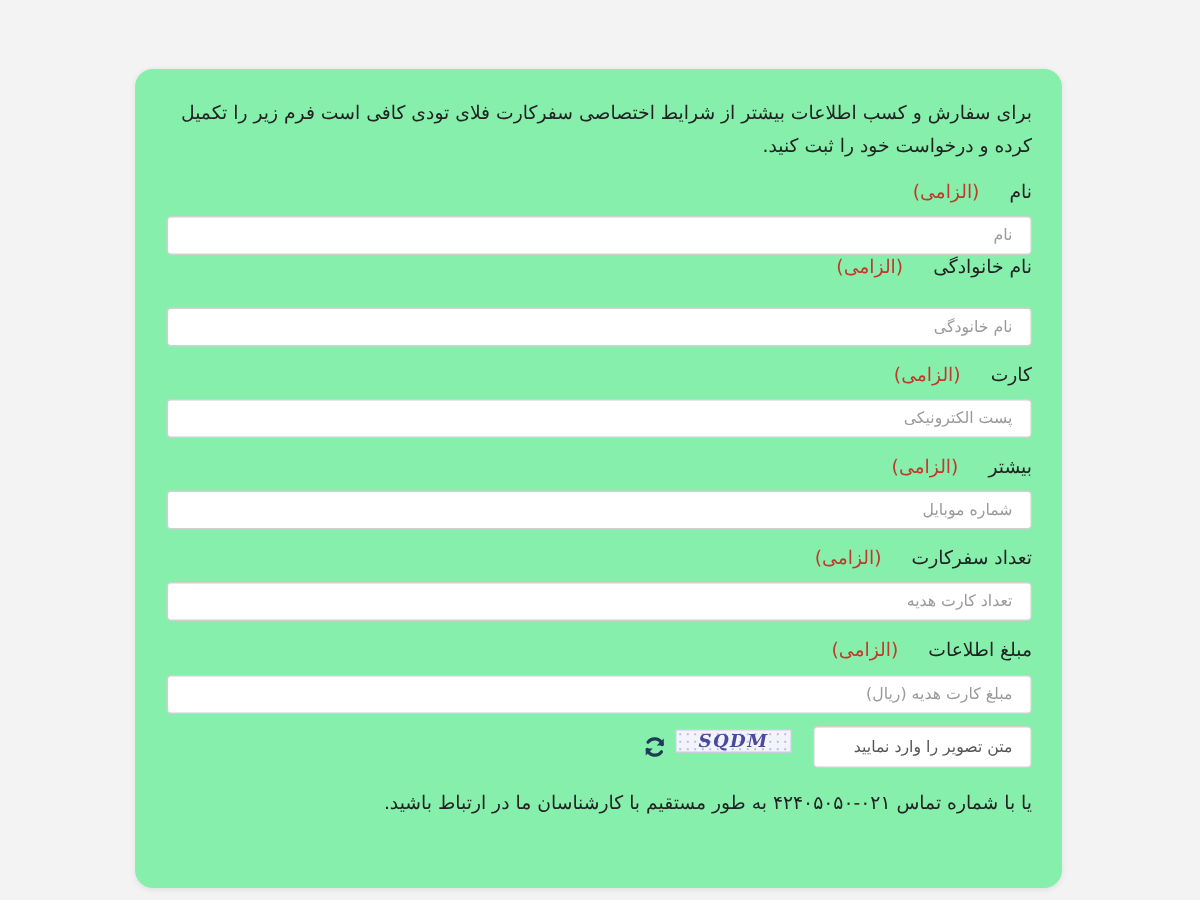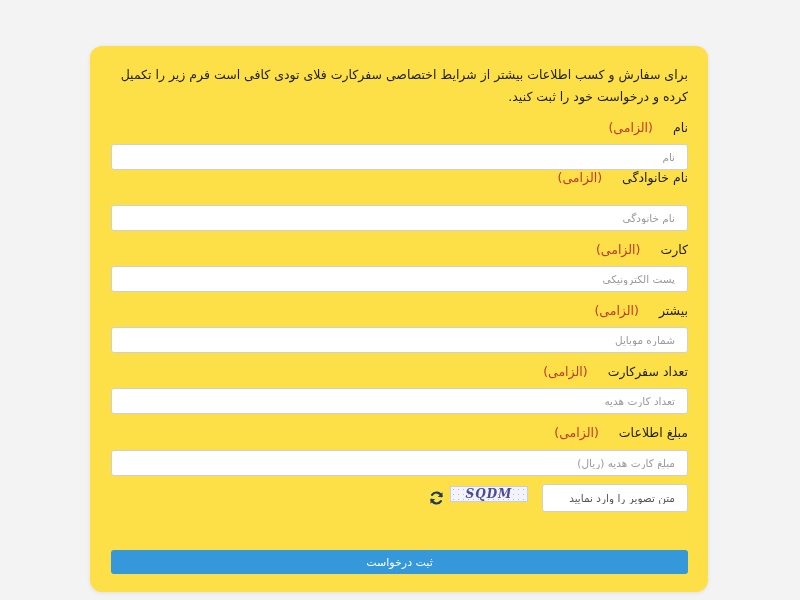--- a/index.html
+++ b/index.html
@@ -9,21 +9,21 @@
     font-family: "DejaVu Sans", sans-serif;
     color: #222;
   }
   .page { position: relative; width: 800px; height: 600px; direction: rtl; }
   .page-title {
     position: absolute; right: 90px; top: 8px;
     font-size: 15px; font-weight: bold; color: #111;
   }
   .card {
     position: absolute; left: 90px; top: 46px; width: 618px; height: 546px;
-    background: #fde047; border-radius: 12px;
+    background: #86efac; border-radius: 12px;
     box-shadow: 0 1px 4px rgba(0,0,0,0.08);
     padding-left: 32px;
   }
   .intro {
     position: absolute; right: 20px; top: 18px; width: 580px;
     font-size: 12.5px; line-height: 22px; color: #222; text-align: right;
   }
   .field-label {
     position: absolute; right: 20px;
     font-size: 12.5px; color: #222;
@@ -109,16 +109,16 @@
     <div class="captcha-image">SQDM</div>
     <div class="refresh-button">
       <svg width="17" height="16" viewBox="0 0 24 24">
         <path d="M19.5 9.5A8 8 0 0 0 5.3 7.2" fill="none" stroke="#1f3b57" stroke-width="3.2" stroke-linecap="round"></path>
         <path d="M21 3.5v7h-7z" fill="#1f3b57"></path>
         <path d="M4.5 14.5a8 8 0 0 0 14.2 2.3" fill="none" stroke="#1f3b57" stroke-width="3.2" stroke-linecap="round"></path>
         <path d="M3 20.5v-7h7z" fill="#1f3b57"></path>
       </svg>
     </div>
 
+    <p class="contact-text">یا با شماره تماس ۰۲۱-۴۲۴۰۵۰۵۰ به طور مستقیم با کارشناسان ما در ارتباط باشید.</p>
 
-    <button class="submit-button">ثبت درخواست</button>
   </div>
 </div>
 
 </body></html>

